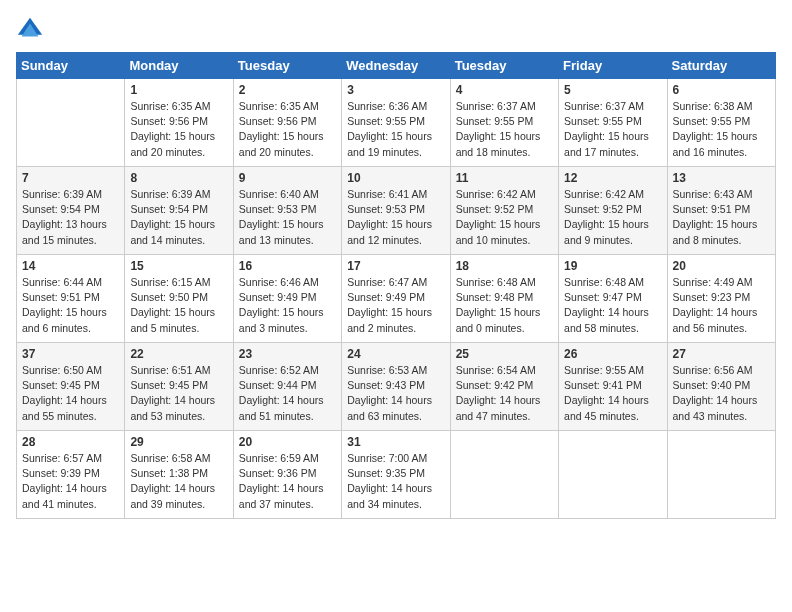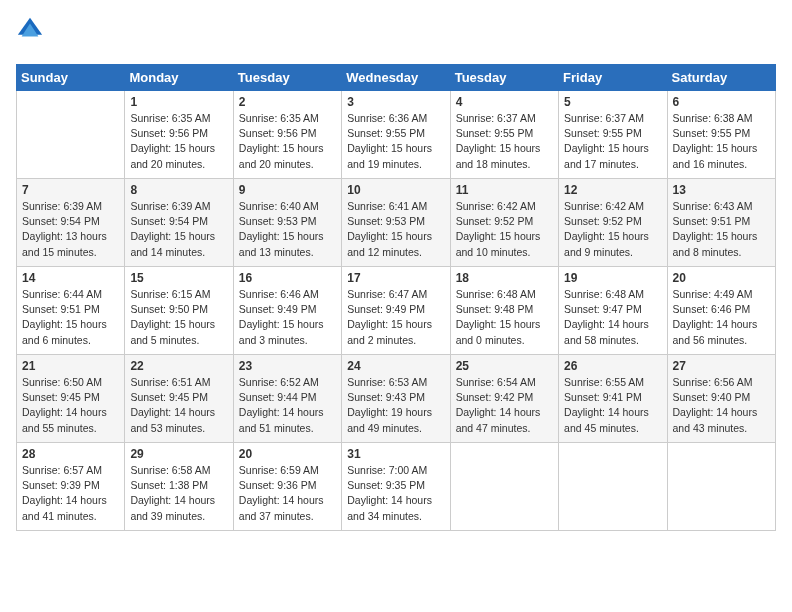--- a/index.html
+++ b/index.html
@@ -49,21 +49,21 @@
       color: #333;
       line-height: 1.1;
     }
     .location {
       font-size: 15px;
       color: #333;
     }
     .calendar {
       width: 100%;
       border-collapse: collapse;
-      margin-top: 20px;
+      margin-top: 8px;
     }
     .calendar th {
       background-color: #2a6ebb;
       color: #fff;
       font-size: 13px;
       font-weight: bold;
       padding: 5px 4px;
       text-align: left;
       border: 1px solid #2a6ebb;
     }
@@ -281,28 +281,28 @@
         <div class="day-info">
           <span>Sunrise: 6:48 AM</span><br>
           <span>Sunset: 9:47 PM</span><br>
           <span>Daylight: 14 hours and 58 minutes.</span>
         </div>
       </td>
         <td>
         <span class="day-num">20</span>
         <div class="day-info">
           <span>Sunrise: 4:49 AM</span><br>
-          <span>Sunset: 6:46 PM</span><br>
+          <span>Sunset: 9:23 PM</span><br>
           <span>Daylight: 14 hours and 56 minutes.</span>
         </div>
       </td>
       </tr>
       <tr>
         <td>
-        <span class="day-num">21</span>
+        <span class="day-num">37</span>
         <div class="day-info">
           <span>Sunrise: 6:50 AM</span><br>
           <span>Sunset: 9:45 PM</span><br>
           <span>Daylight: 14 hours and 55 minutes.</span>
         </div>
       </td>
         <td>
         <span class="day-num">22</span>
         <div class="day-info">
           <span>Sunrise: 6:51 AM</span><br>
@@ -316,35 +316,35 @@
           <span>Sunrise: 6:52 AM</span><br>
           <span>Sunset: 9:44 PM</span><br>
           <span>Daylight: 14 hours and 51 minutes.</span>
         </div>
       </td>
         <td>
         <span class="day-num">24</span>
         <div class="day-info">
           <span>Sunrise: 6:53 AM</span><br>
           <span>Sunset: 9:43 PM</span><br>
-          <span>Daylight: 19 hours and 49 minutes.</span>
+          <span>Daylight: 14 hours and 63 minutes.</span>
         </div>
       </td>
         <td>
         <span class="day-num">25</span>
         <div class="day-info">
           <span>Sunrise: 6:54 AM</span><br>
           <span>Sunset: 9:42 PM</span><br>
           <span>Daylight: 14 hours and 47 minutes.</span>
         </div>
       </td>
         <td>
         <span class="day-num">26</span>
         <div class="day-info">
-          <span>Sunrise: 6:55 AM</span><br>
+          <span>Sunrise: 9:55 AM</span><br>
           <span>Sunset: 9:41 PM</span><br>
           <span>Daylight: 14 hours and 45 minutes.</span>
         </div>
       </td>
         <td>
         <span class="day-num">27</span>
         <div class="day-info">
           <span>Sunrise: 6:56 AM</span><br>
           <span>Sunset: 9:40 PM</span><br>
           <span>Daylight: 14 hours and 43 minutes.</span>

